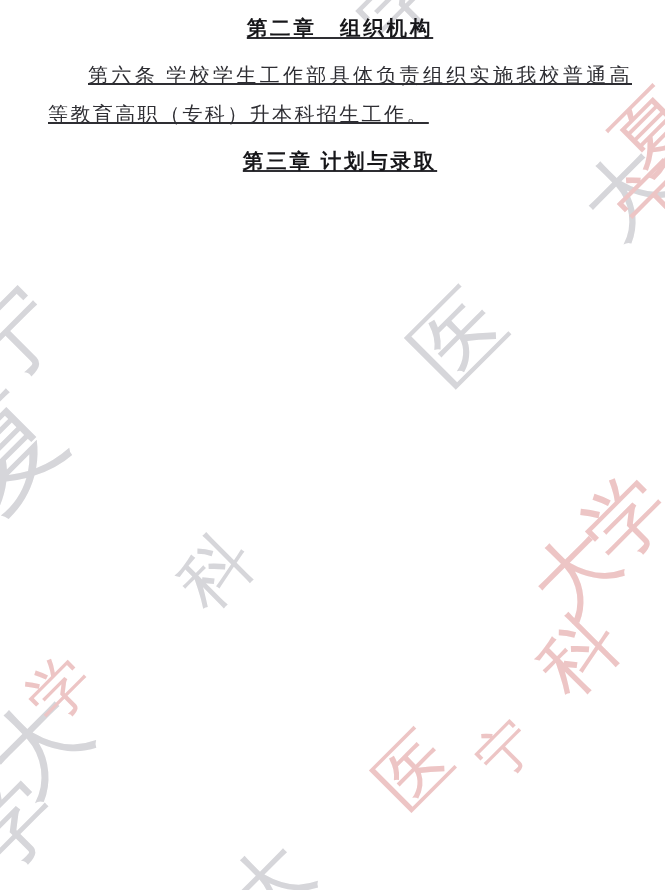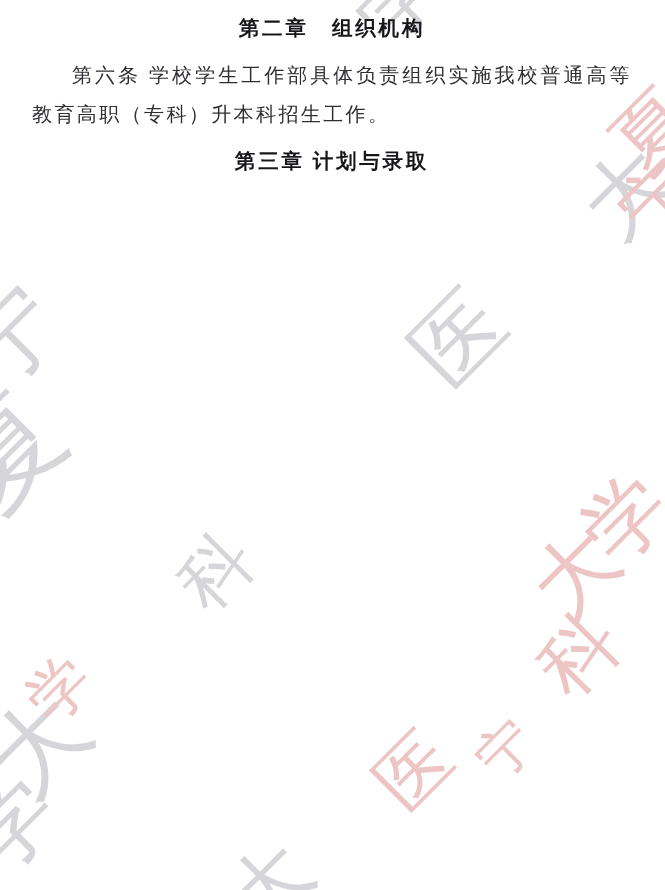--- a/index.html
+++ b/index.html
@@ -25,25 +25,26 @@
     transform: rotate(-45deg);
     font-family: "Liberation Serif", serif;
     font-weight: 400;
     user-select: none;
     white-space: nowrap;
   }
   
   .doc {
     position: relative;
     z-index: 1;
-    padding: 9px 25px 0 24px;
+    padding: 9px 25px 0 40px;
     color: #2e2e33;
     font-size: 20px;
     line-height: 39px;
     letter-spacing: 2.4px;
+    text-decoration: underline;
   }
   .doc h2 {
     margin: 0;
     font-size: 20.5px;
     line-height: 39px;
     font-weight: 700;
     color: #17171a;
     text-align: center;
     letter-spacing: 2.8px;
   }

